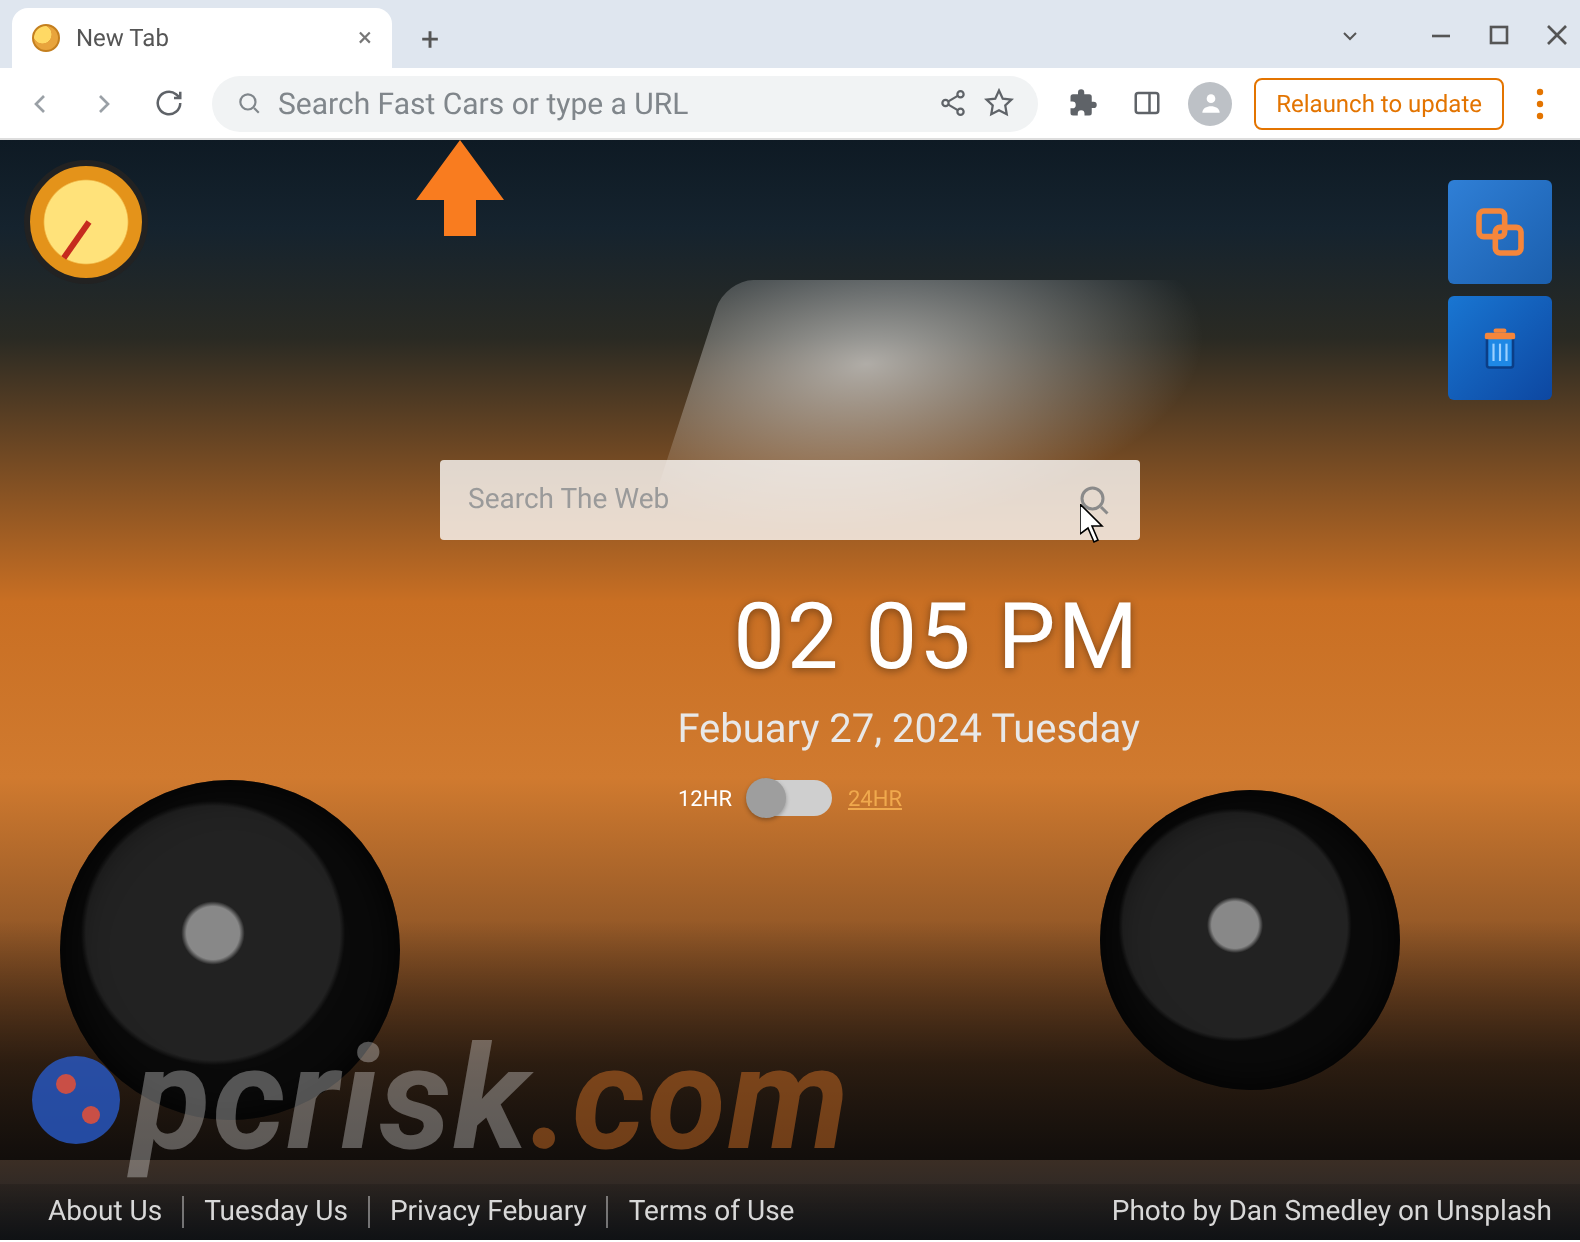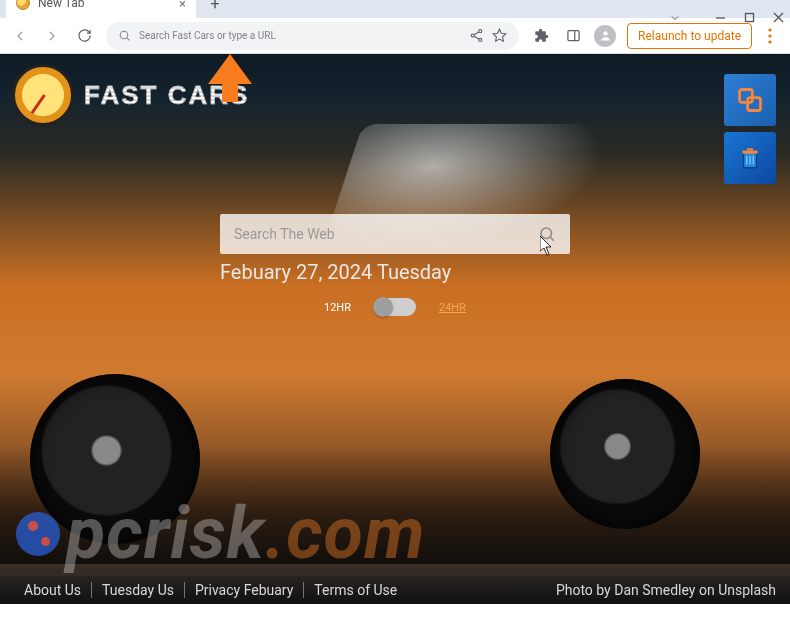--- a/index.html
+++ b/index.html
@@ -1,32 +1,32 @@
 <!DOCTYPE html>
 <html><head>
 <meta charset="utf-8">
 <style>
 * { margin: 0; padding: 0; box-sizing: border-box; font-family: -apple-system, BlinkMacSystemFont, "Segoe UI", Roboto, sans-serif; }
 body { width: 790px; height: 621px; overflow: hidden; background: #fff; position: relative; }
 
 
-.titlebar { height: 18px; background: #dfe6ef; display: flex; align-items: flex-end; padding-left: 6px; position: relative; }
+.titlebar { height: 34px; background: #dfe6ef; display: flex; align-items: flex-end; padding-left: 6px; position: relative; }
 .tab { background: #fff; border-radius: 8px 8px 0 0; height: 30px; width: 190px; display: flex; align-items: center; padding: 0 10px; gap: 8px; font-size: 12px; color: #555; position: relative; }
 .tab-favicon { width: 14px; height: 14px; border-radius: 50%; background: radial-gradient(circle at 35% 35%, #ffd964 0 40%, #e8a43c 42% 100%); border: 1px solid #c47f1e; }
 .tab-close { margin-left: auto; font-size: 13px; color: #777; }
 .newtab-btn { width: 26px; height: 26px; display: flex; align-items: center; justify-content: center; color: #555; font-size: 16px; margin-left: 6px; margin-bottom: 2px; }
 .win-controls { position: absolute; right: 6px; top: 0; height: 35px; display: flex; align-items: center; gap: 18px; color: #555; }
 .win-controls span svg, .win-controls span { display: inline-flex; }
 .chev { margin-right: 16px; }
 
 
 .toolbar { height: 36px; background: #fff; border-bottom: 1px solid #ddd; display: flex; align-items: center; padding: 0 6px; gap: 4px; }
 .nav-btn { width: 28px; height: 28px; display: flex; align-items: center; justify-content: center; color: #9aa0a6; border-radius: 50%; }
 .nav-btn.enabled { color: #5f6368; }
-.omnibox { flex: 1; height: 28px; background: #f1f3f4; border-radius: 14px; display: flex; align-items: center; padding: 0 12px; gap: 8px; color: #80868b; font-size: 10px; margin: 0 4px; }
+.omnibox { flex: 1; height: 28px; background: #f1f3f4; border-radius: 14px; display: flex; align-items: center; padding: 0 12px; gap: 8px; color: #80868b; font-size: 15px; margin: 0 4px; }
 .omnibox .spacer { flex: 1; }
 .tool-icon { width: 28px; height: 28px; display: flex; align-items: center; justify-content: center; color: #5f6368; }
 .avatar { width: 22px; height: 22px; border-radius: 50%; background: #bdc1c6; display: flex; align-items: center; justify-content: center; }
 .relaunch { height: 26px; border: 1px solid #e37400; color: #e37400; background: #fff; border-radius: 4px; padding: 0 10px; font-size: 12px; display: flex; align-items: center; margin-left: 4px; }
 .vmenu { width: 28px; height: 28px; display: flex; align-items: center; justify-content: center; color: #e37400; }
 
 
 .page { position: relative; height: 550px; background: linear-gradient(180deg,#0e1a24 0%, #15232e 8%, #2a2a23 18%, #c96f23 42%, #d07a2f 58%, #7a4a24 78%, #1c2025 100%); overflow: hidden; }
 .car-gloss { position: absolute; left: 340px; top: 70px; width: 280px; height: 140px; background: radial-gradient(ellipse at 30% 30%, rgba(255,255,255,0.6), rgba(255,255,255,0) 60%); transform: skewX(-18deg); border-radius: 14px; }
 .road-dark { position: absolute; left: 0; bottom: 40px; width: 100%; height: 120px; background: linear-gradient(180deg, rgba(0,0,0,0) 0%, rgba(0,0,0,0.55) 60%, rgba(0,0,0,0.7) 100%); }
@@ -46,26 +46,26 @@
 
 .pointer-annot { position: absolute; left: 208px; top: 0px; }
 
 
 .side-btns { position: absolute; right: 14px; top: 20px; display: flex; flex-direction: column; gap: 6px; }
 .side-btn { width: 52px; height: 52px; border-radius: 3px; display: flex; align-items: center; justify-content: center; }
 .side-btn.a { background: linear-gradient(135deg,#2f7fd6,#1b5fae); }
 .side-btn.b { background: linear-gradient(135deg,#1976d2,#0d47a1); }
 
 
-.center { position: absolute; left: 50%; top: 160px; transform: translateX(-50%); width: 350px; text-align: left; }
+.center { position: absolute; left: 50%; top: 160px; transform: translateX(-50%); width: 350px; text-align: right; }
 .searchbox { background: rgba(255,255,255,0.78); height: 40px; border-radius: 2px; display: flex; align-items: center; padding: 0 14px; color: #9a9a9a; font-size: 14px; }
 .searchbox .sp { flex: 1; }
 .clock { color: #fff; font-size: 46px; font-weight: 400; margin-top: 22px; text-shadow: 0 1px 4px rgba(0,0,0,0.4); letter-spacing: 1px; }
 .date { color: #e8e8e8; font-size: 20px; margin-top: 6px; }
-.hr-toggle { margin-top: 14px; display: flex; align-items: center; justify-content: center; gap: 23px; font-size: 11px; }
+.hr-toggle { margin-top: 14px; display: flex; align-items: center; justify-content: center; gap: 8px; font-size: 11px; }
 .hr-toggle .l12 { color: #fff; }
 .hr-toggle .l24 { color: #f0a94d; text-decoration: underline; }
 .switch { width: 42px; height: 18px; background: #cfcfcf; border-radius: 10px; position: relative; }
 .switch::after { content: ""; position: absolute; width: 20px; height: 20px; background: #9e9e9e; border-radius: 50%; left: -1px; top: -1px; box-shadow: 0 1px 2px rgba(0,0,0,0.3); }
 
 
 .cursor { position: absolute; left: 540px; top: 182px; }
 
 
 .watermark { position: absolute; left: 66px; bottom: 28px; font-family: Georgia, serif; font-style: italic; font-size: 72px; font-weight: 700; color: rgba(230,230,230,0.35); letter-spacing: 1px; pointer-events: none; }
@@ -182,21 +182,20 @@
 </div>
 
 <div class="page">
   <div class="car-gloss"></div>
   <div class="road-dark"></div>
   <div class="wheel l"></div>
   <div class="wheel r"></div>
 
   <div class="logo-wrap">
     <div class="speedo"></div>
-    <div class="logo-text">FAST CARS</div>
   </div>
 
   <svg class="pointer-annot" width="44" height="48" viewBox="0 0 44 48">
     <polygon points="22,0 44,30 30,30 30,48 14,48 14,30 0,30" fill="#f97c1f"></polygon>
   </svg>
 
   <div class="side-btns">
     <div class="side-btn a">
       <svg width="28" height="28" viewBox="0 0 24 24" fill="none" stroke="#f5863b" stroke-width="2.4">
           <rect x="3" y="3" width="11" height="11" rx="2"></rect>
@@ -217,20 +216,21 @@
 
   <div class="center">
     <div class="searchbox">
       <span>Search The Web</span>
       <span class="sp"></span>
       <svg width="18" height="18" viewBox="0 0 24 24" fill="none" stroke="#8a8a8a" stroke-width="2">
           <circle cx="11" cy="11" r="7"></circle>
           <line x1="21" y1="21" x2="16.65" y2="16.65"></line>
         </svg>
     </div>
+    <div class="clock">02 05 PM</div>
     <div class="date">Febuary 27, 2024  Tuesday</div>
     <div class="hr-toggle">
       <span class="l12">12HR</span>
       <div class="switch"></div>
       <span class="l24">24HR</span>
     </div>
   </div>
 
   <svg class="cursor" width="14" height="20" viewBox="0 0 14 20">
       <path d="M0 0 L0 15 L4 12 L7 19 L9 18 L6 11 L11 11 Z" fill="#fff" stroke="#000" stroke-width="0.8"></path>

